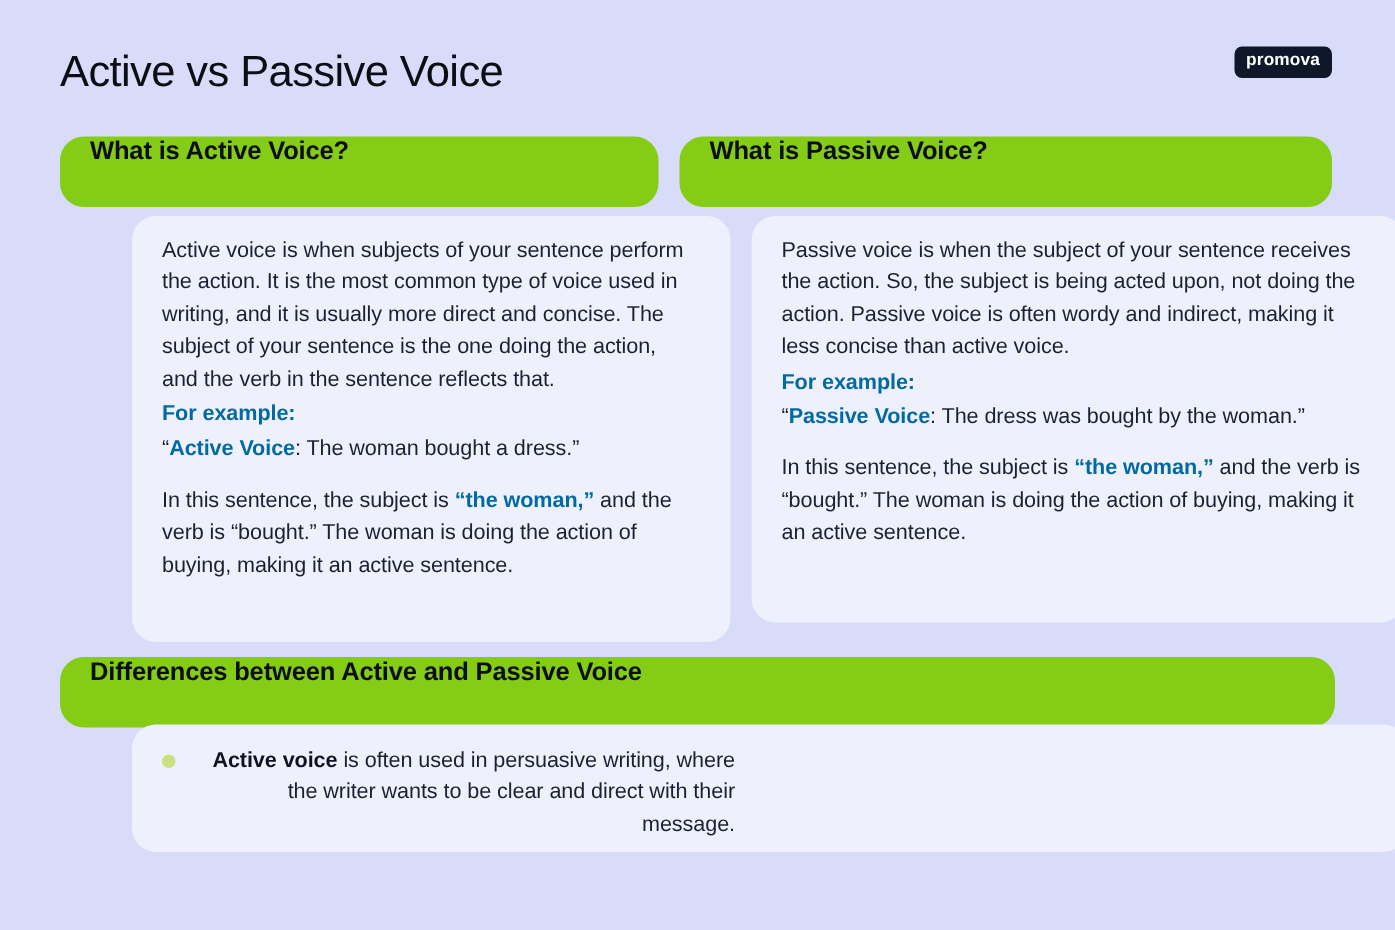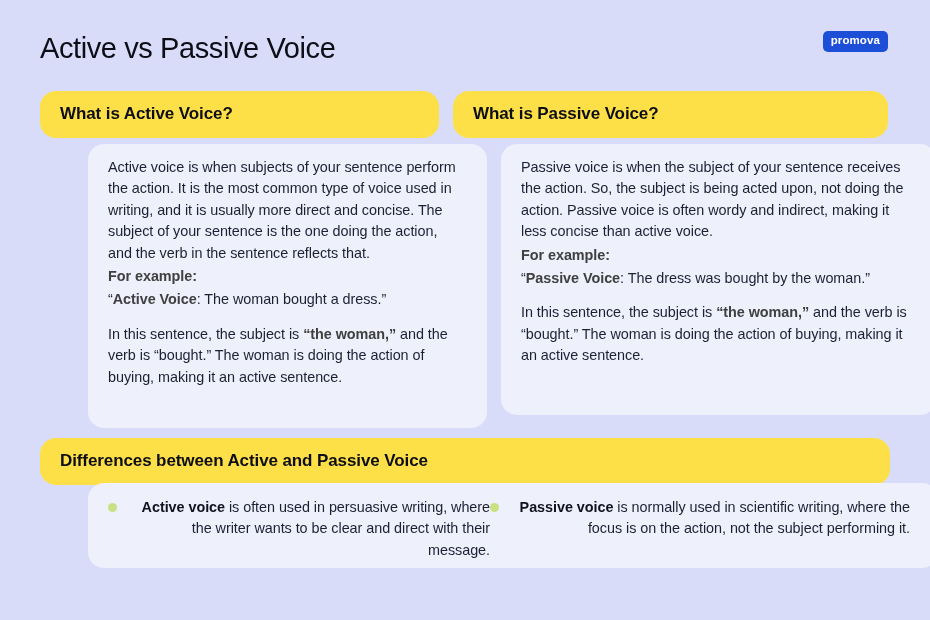--- a/index.html
+++ b/index.html
@@ -31,41 +31,40 @@
     color: #0d0d16;
     letter-spacing: -0.4px;
     line-height: 1.1;
     white-space: nowrap;
   }
 
   .logo {
     position: absolute;
     right: 42px;
     top: 31px;
-    background: #1d4ed8;
+    background: #0f172a;
     border-radius: 5px;
     padding: 4px 8px 5px 8px;
     display: flex;
     align-items: center;
   }
   .logo-text {
     color: #ffffff;
     font-size: 11.5px;
     font-weight: bold;
     letter-spacing: 0.1px;
     line-height: 1;
   }
 
   
   .panel-header {
     position: absolute;
-    background: #fde047;
+    background: #84cc16;
     border-radius: 16px;
     display: flex;
-    align-items: center;
     box-sizing: border-box;
   }
   .panel-header-text {
     font-size: 17px;
     font-weight: bold;
     color: #0d0d16;
     letter-spacing: -0.1px;
     line-height: 1.2;
     white-space: nowrap;
   }
@@ -77,21 +76,21 @@
     box-sizing: border-box;
     margin-left: 48px;
   }
 
   .body-text {
     font-size: 14.4px;
     line-height: 21.4px;
     color: #1b2033;
     letter-spacing: -0.05px;
   }
-  .body-text b { font-weight: bold; color: #404040; }
+  .body-text b { font-weight: bold; color: #0369a1; }
   .gap { height: 13px; }
   .tight { margin-top: 2px; }
 
   
   #active-header   { left: 40px;  top: 91px;  width: 399px; height: 47px; padding-left: 20px; }
   #active-body     { left: 40px;  top: 144px; width: 399px; height: 284px; padding: 13px 22px 0 20px; }
 
   #passive-header  { left: 453px; top: 91px;  width: 435px; height: 47px; padding-left: 20px; }
   #passive-body    { left: 453px; top: 144px; width: 435px; height: 271px; padding: 13px 22px 13px 20px; }
 
@@ -181,22 +180,16 @@
   </div>
 
   <div class="panel-body" id="diff-body">
     <div class="bullets">
       <div class="bullet">
         <span class="dot"></span>
         <span class="bullet-text">
           <b>Active voice</b><span> is often used in persuasive writing, where the writer wants to be clear and direct with their message.</span>
         </span>
       </div>
-      <div class="bullet">
-        <span class="dot"></span>
-        <span class="bullet-text">
-          <b>Passive voice</b><span> is normally used in scientific writing, where the focus is on the action, not the subject performing it.</span>
-        </span>
-      </div>
     </div>
   </div>
 
 </div>
 
 </body></html>

